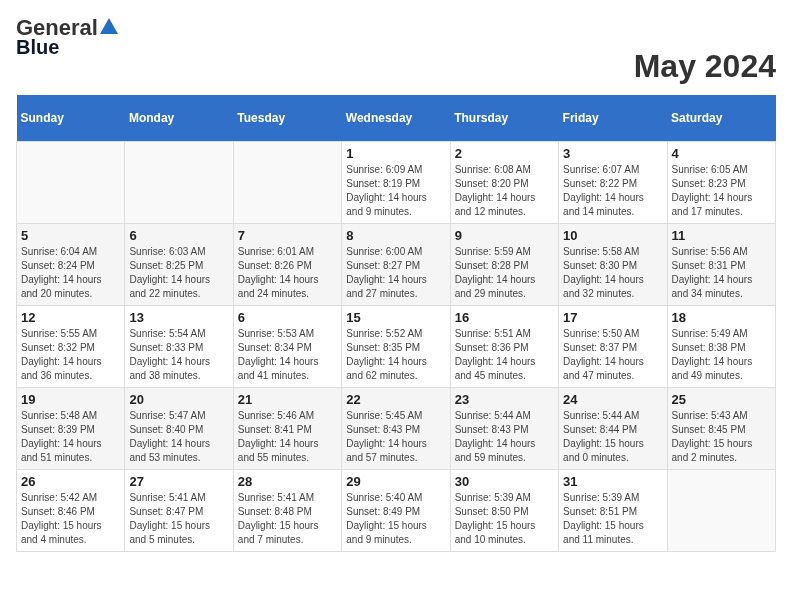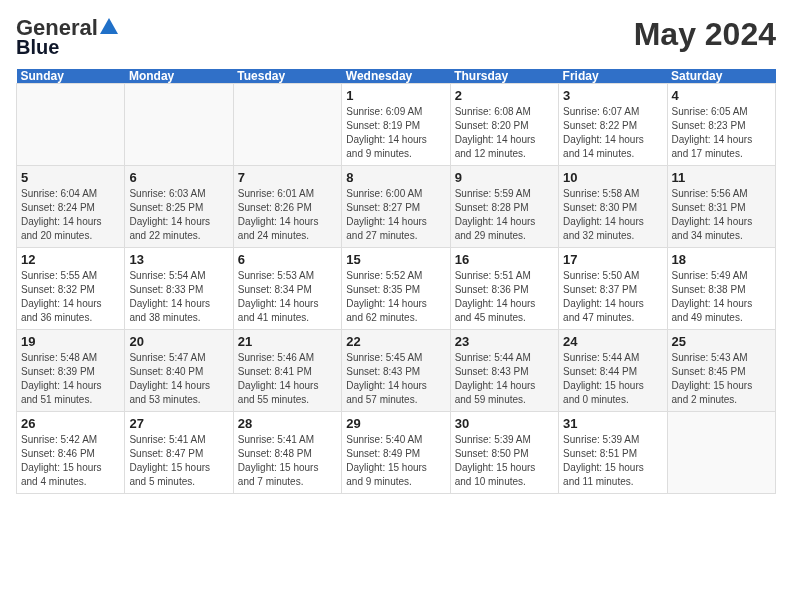--- a/index.html
+++ b/index.html
@@ -29,39 +29,40 @@
     .logo-text span {
       color: #2070c8;
     }
     .logo-icon {
       width: 18px;
       height: 18px;
       margin-left: 2px;
       margin-top: -8px;
     }
     .title-block {
+      margin-top: 32px;
     }
     .main-title {
       font-size: 32px;
       font-weight: bold;
       color: #333;
     }
     .subtitle {
       font-size: 14px;
       color: #555;
     }
     table {
       width: 100%;
       border-collapse: collapse;
       font-size: 10.5px;
     }
     thead tr th {
       background-color: #3070c8;
       color: #fff;
-      padding: 0 4px;
+      padding: 16px 4px;
       text-align: left;
       font-size: 12px;
       font-weight: bold;
     }
     tbody tr td {
       border: 1px solid #ddd;
       vertical-align: top;
       padding: 4px;
       color: #333;
       height: 80px;

